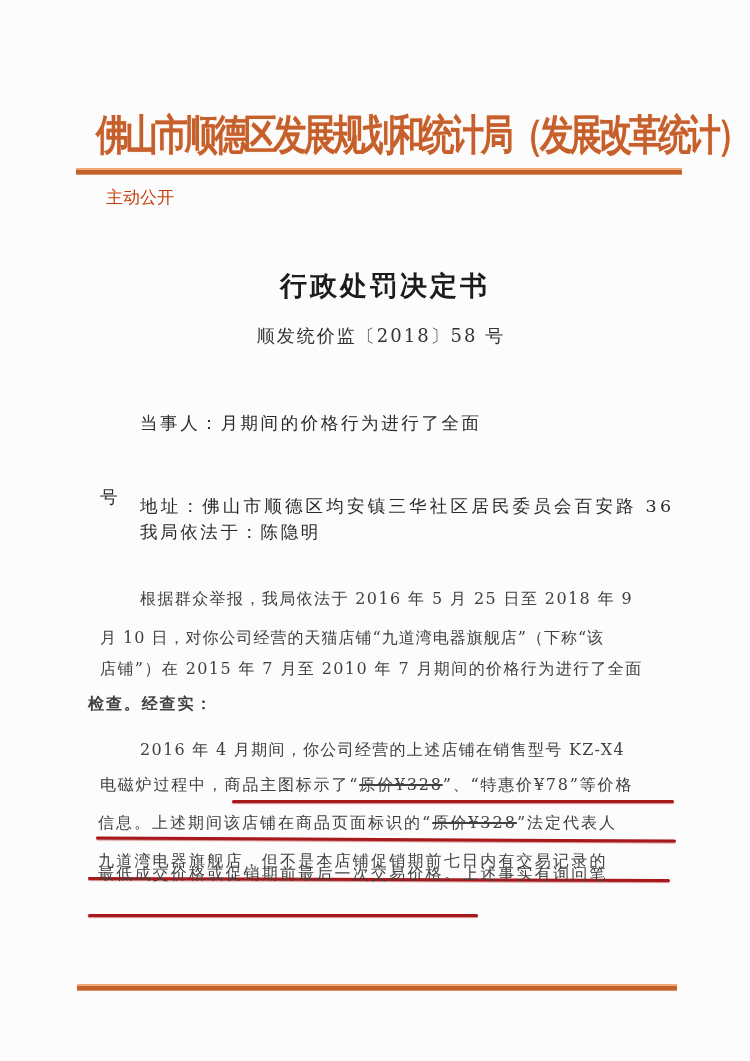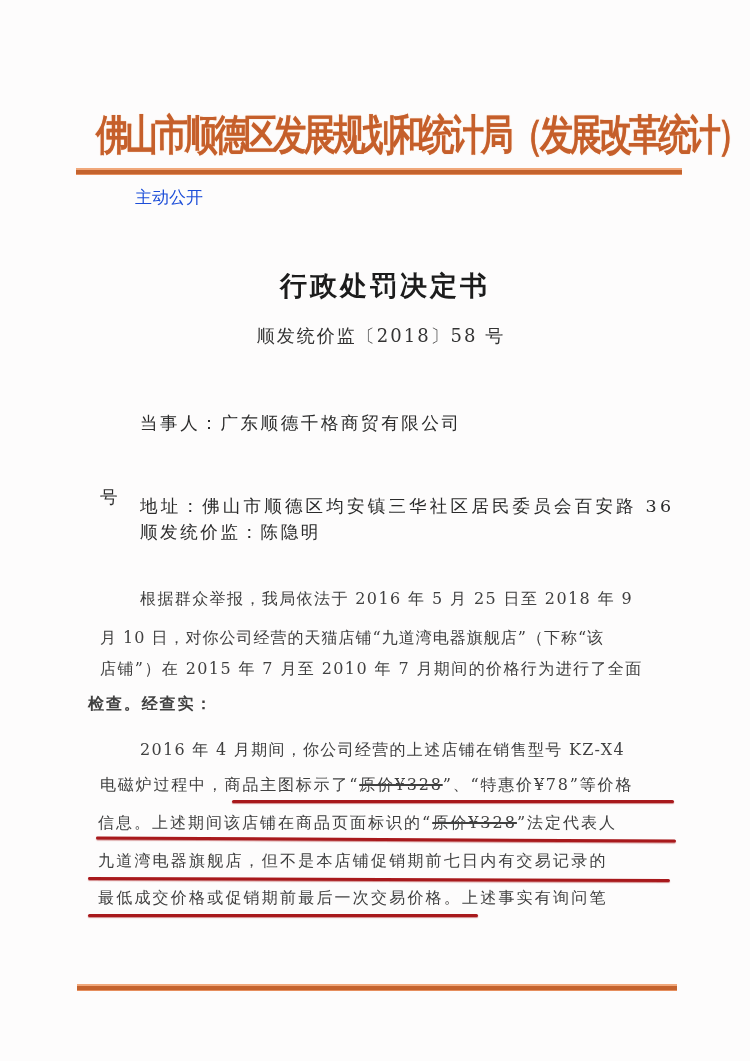--- a/index.html
+++ b/index.html
@@ -26,21 +26,21 @@
   .rule {
     height: 4px;
     background: #c4632e;
     box-shadow: 0 -2px 0 #f0a77a, 0 1px 0 #e68f5e;
   }
   .rule-top { left: 76px; top: 170px; width: 606px; }
   .rule-bottom { left: 77px; top: 986px; width: 600px; }
   .disclosure {
     left: 106px; top: 186px;
     font-family: "DejaVu Sans", "Liberation Sans", sans-serif;
-    font-size: 17px; color: #1d4ed8; margin-left: 29px;
+    font-size: 17px; color: #c2410c;
   }
   .doc-title {
     left: 0; width: 750px; top: 268px; text-align: center;
     font-size: 27px; font-weight: bold; color: #1c1c1c;
     letter-spacing: 3px;
     padding-left: 10px;
   }
   .doc-number {
     left: 0; width: 750px; top: 324px; text-align: center;
     font-size: 18px; color: #333;
@@ -66,24 +66,24 @@
 <body>
 
 <div class="abs header-title">佛山市顺德区发展规划和统计局（发展改革统计）</div>
 <div class="abs rule rule-top"></div>
 
 <div class="abs disclosure">主动公开</div>
 
 <div class="abs doc-title">行政处罚决定书</div>
 <div class="abs doc-number">顺发统价监〔2018〕58 号</div>
 
-<div class="abs line" style="left:140px; top:411px;">当事人：广东顺德千格商贸有限公司</div>
+<div class="abs line" style="left:140px; top:411px;">当事人：月期间的价格行为进行了全面</div>
 <div class="abs line" style="left:140px; top:451px; letter-spacing:3.2px;margin-top:43px;">地址：佛山市顺德区均安镇三华社区居民委员会百安路 36</div>
 <div class="abs line" style="left:100px; top:485px;">号</div>
-<div class="abs line" style="left:140px; top:520px;">顺发统价监：陈隐明</div>
+<div class="abs line" style="left:140px; top:520px;">我局依法于：陈隐明</div>
 
 <div class="abs para" style="left:140px; top:589px; letter-spacing:1.4px;">根据群众举报，我局依法于 2016 年 5 月 25 日至 2018 年 9</div>
 <div class="abs para" style="left:100px; top:628px; letter-spacing:1.0px;">月 10 日，对你公司经营的天猫店铺“九道湾电器旗舰店”（下称“该</div>
 <div class="abs para" style="left:100px; top:659px; letter-spacing:1.4px;">店铺”）在 2015 年 7 月至 2010 年 7 月期间的价格行为进行了全面</div>
 <div class="abs para" style="left:88px; top:694px;font-weight:bold;">检查。经查实：</div>
 
 <div class="abs para" style="left:140px; top:740px; letter-spacing:1.3px;">2016 年 4 月期间，你公司经营的上述店铺在销售型号 KZ-X4</div>
 
 <div class="abs para" style="left:100px; top:775px; letter-spacing:1.8px;">
   <span>电磁炉过程中，商品主图标示了“</span><span class="strike">原价¥328</span><span>”、“特惠价¥78”等价格</span>
@@ -91,16 +91,16 @@
 <div class="underline-mark" style="left:232px; top:800px; width:442px;"></div>
 
 <div class="abs para" style="left:98px; top:813px; letter-spacing:2.0px;">
   <span>信息。上述期间该店铺在商品页面标识的“</span><span class="strike">原价¥328</span><span>”法定代表人</span>
 </div>
 <div class="underline-mark" style="left:96px; top:838px; width:580px; transform:rotate(0.3deg);"></div>
 
 <div class="abs para" style="left:98px; top:851px; letter-spacing:2.2px;">九道湾电器旗舰店，但不是本店铺促销期前七日内有交易记录的</div>
 <div class="underline-mark" style="left:88px; top:878px; width:582px; transform:rotate(0.2deg);"></div>
 
-<div class="abs para" style="left:98px; top:888px; letter-spacing:2.2px;font-family:Liberation Mono, monospace;">最低成交价格或促销期前最后一次交易价格。上述事实有询问笔</div>
+<div class="abs para" style="left:98px; top:864px; letter-spacing:2.2px;font-family:Liberation Mono, monospace;">最低成交价格或促销期前最后一次交易价格。上述事实有询问笔</div>
 <div class="underline-mark" style="left:88px; top:914px; width:390px;"></div>
 
 <div class="abs rule rule-bottom"></div>
 
 </body></html>

